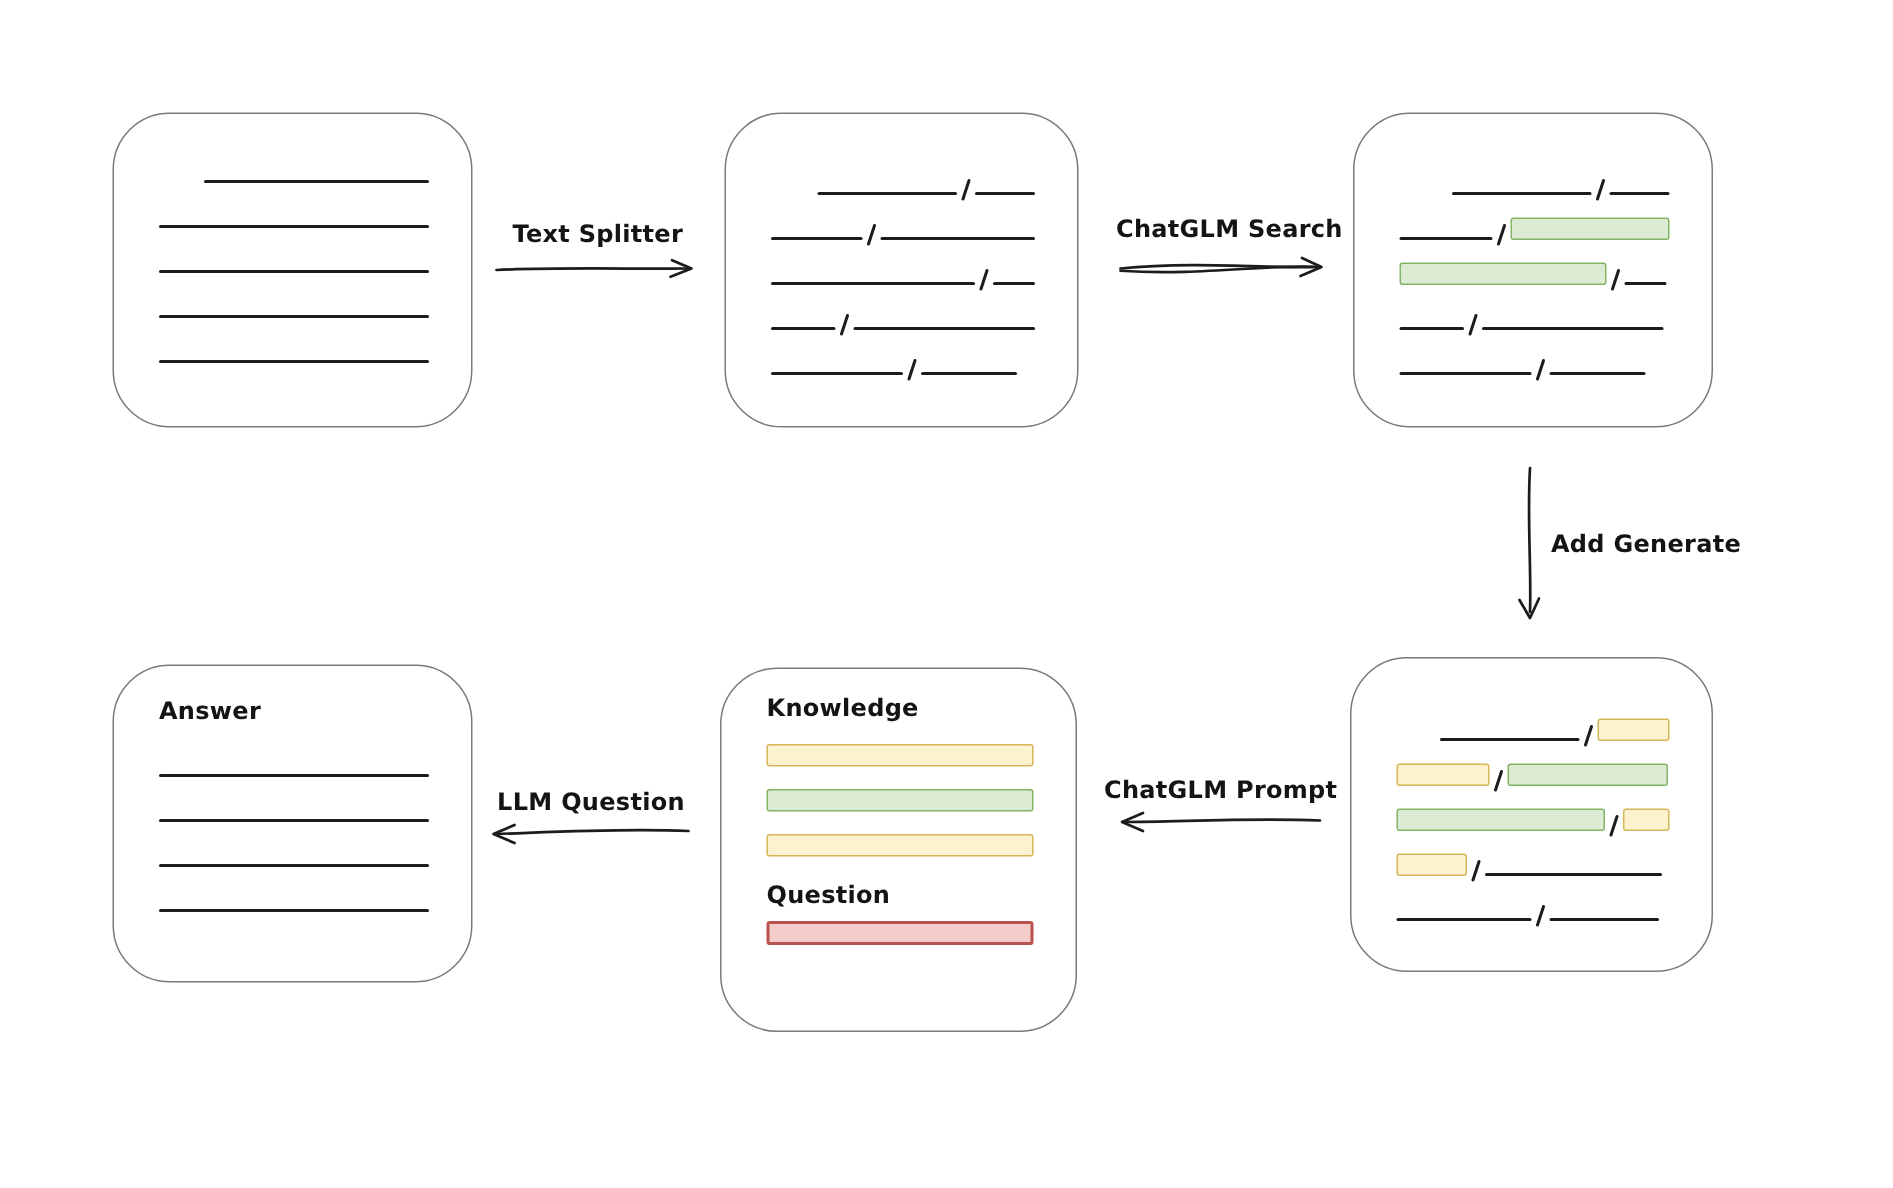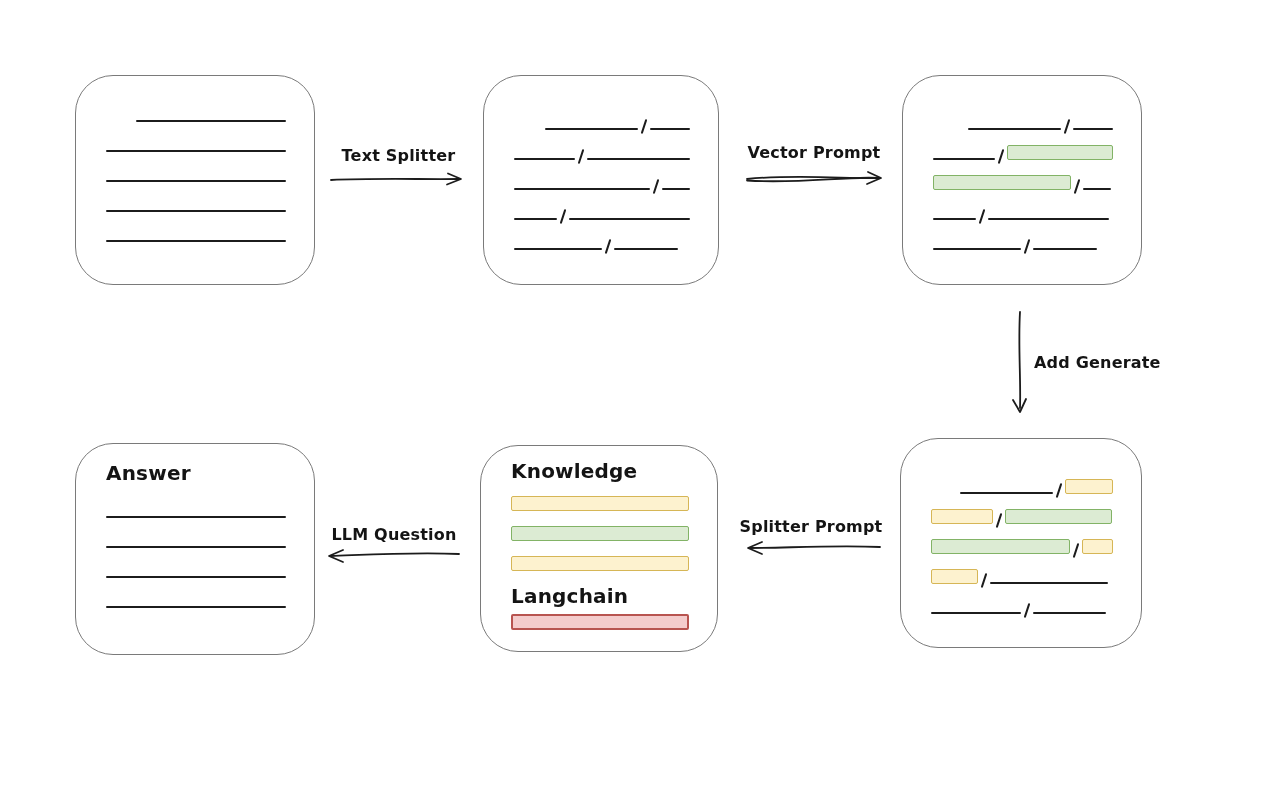--- a/index.html
+++ b/index.html
@@ -17,21 +17,21 @@
   .chunk-rows{padding-top:24px;}
   .ctx-rows{padding-top:25px;}
   .seg-row{display:flex;align-items:flex-end;gap:5px;height:30px;}
   .seg-row.right{justify-content:flex-end;}
   .seg-line{display:inline-block;height:2px;background:var(--line-color,#1c1c1c);border-radius:1px;}
   .seg-slash{display:inline-block;width:2px;height:15px;background:var(--line-color,#1c1c1c);border-radius:1px;transform:translateY(4px) rotate(18deg);}
   .seg-rect{display:inline-block;height:15px;box-sizing:border-box;border-radius:2px;border:1.4px solid;}
   .seg-rect.green{background:var(--green-fill,#dcebd3);border-color:var(--green-stroke,#82b366);}
   .seg-rect.yellow{background:var(--yellow-fill,#fdf2cf);border-color:var(--yellow-stroke,#d6b656);}
   .seg-rect.red{background:var(--red-fill,#f4cccc);border-color:var(--red-stroke,#b85450);height:16px;border-width:2px;}
-  .box-label{margin-left:30px;font-size:20px;font-weight:600;height:19px;line-height:19px;color:#141414;letter-spacing:.2px;}
+  .box-label{margin-left:30px;font-size:16px;font-weight:600;height:19px;line-height:19px;color:#141414;letter-spacing:.2px;}
   .arrow-label{position:absolute;font-size:16px;font-weight:600;text-align:center;color:#141414;letter-spacing:.2px;white-space:nowrap;}
   .arrow-svg{position:absolute;overflow:visible;}
   .arrow-svg path{fill:none;stroke:var(--line-color,#1c1c1c);stroke-width:1.8;stroke-linecap:round;stroke-linejoin:round;}
   .caption{position:absolute;font-size:17px;font-weight:600;text-align:center;color:#141414;letter-spacing:.2px;white-space:nowrap;}
 </style>
 </head>
 <body>
 
 <div class="canvas">
 
@@ -84,21 +84,21 @@
           <span class="seg-line" style="width: 121px;"></span>
         </div>
         <div class="seg-row">
           <span class="seg-line" style="width: 88px;"></span>
           <span class="seg-slash"></span>
           <span class="seg-line" style="width: 64px;"></span>
         </div>
       </div>
   </div>
 
-  <div class="arrow-label" style="left:744px;top:143px;width:140px">Vector Prompt</div>
+  <div class="arrow-label" style="left:744px;top:143px;width:140px">ChatGLM Search</div>
   <svg class="arrow-svg" style="left:745px;top:168px" width="143" height="20" viewBox="0 0 143 20">
     <path d="M2,11 C50,6 105,11 134,10"></path>
     <path d="M2,12.5 C55,16 100,8 134,10"></path>
     <path d="M123,4 L136,10 L122,16"></path>
   </svg>
 
   <div class="box" style="left:902px;top:75px;width:240px;height:210px">
     <div class="rows chunk-rows">
         <div class="seg-row right">
           <span class="seg-line" style="width: 93px;"></span>
@@ -157,40 +157,40 @@
           <span class="seg-line" style="width: 118px;"></span>
         </div>
         <div class="seg-row">
           <span class="seg-line" style="width: 90px;"></span>
           <span class="seg-slash"></span>
           <span class="seg-line" style="width: 73px;"></span>
         </div>
       </div>
   </div>
 
-  <div class="arrow-label" style="left:736px;top:517px;width:150px">Splitter Prompt</div>
+  <div class="arrow-label" style="left:736px;top:517px;width:150px">ChatGLM Prompt</div>
   <svg class="arrow-svg" style="left:740px;top:539px" width="143" height="18" viewBox="0 0 143 18">
     <path d="M140,8 C95,6 45,9 10,9"></path>
     <path d="M22,3 L8,9 L22,15"></path>
   </svg>
 
-  <div class="box" style="left:480px;top:445px;width:238px;height:207px">
+  <div class="box" style="left:480px;top:445px;width:238px;height:243px">
     <div class="box-label" style="margin-top:16px">Knowledge</div>
     <div class="rows">
         <div class="seg-row">
           <span class="seg-rect yellow" style="width: 182px;"></span>
         </div>
         <div class="seg-row">
           <span class="seg-rect green" style="width: 182px;"></span>
         </div>
         <div class="seg-row">
           <span class="seg-rect yellow" style="width: 182px;"></span>
         </div>
       </div>
-    <div class="box-label" style="margin-top:16px">Langchain</div>
+    <div class="box-label" style="margin-top:16px">Question</div>
     <div class="rows">
         <div class="seg-row" style="height: 24px;">
           <span class="seg-rect red" style="width: 182px;"></span>
         </div>
       </div>
   </div>
 
   <div class="arrow-label" style="left:328px;top:525px;width:132px">LLM Question</div>
   <svg class="arrow-svg" style="left:322px;top:547px" width="140" height="18" viewBox="0 0 140 18">
     <path d="M137,7 C90,5 40,8 9,9"></path>

